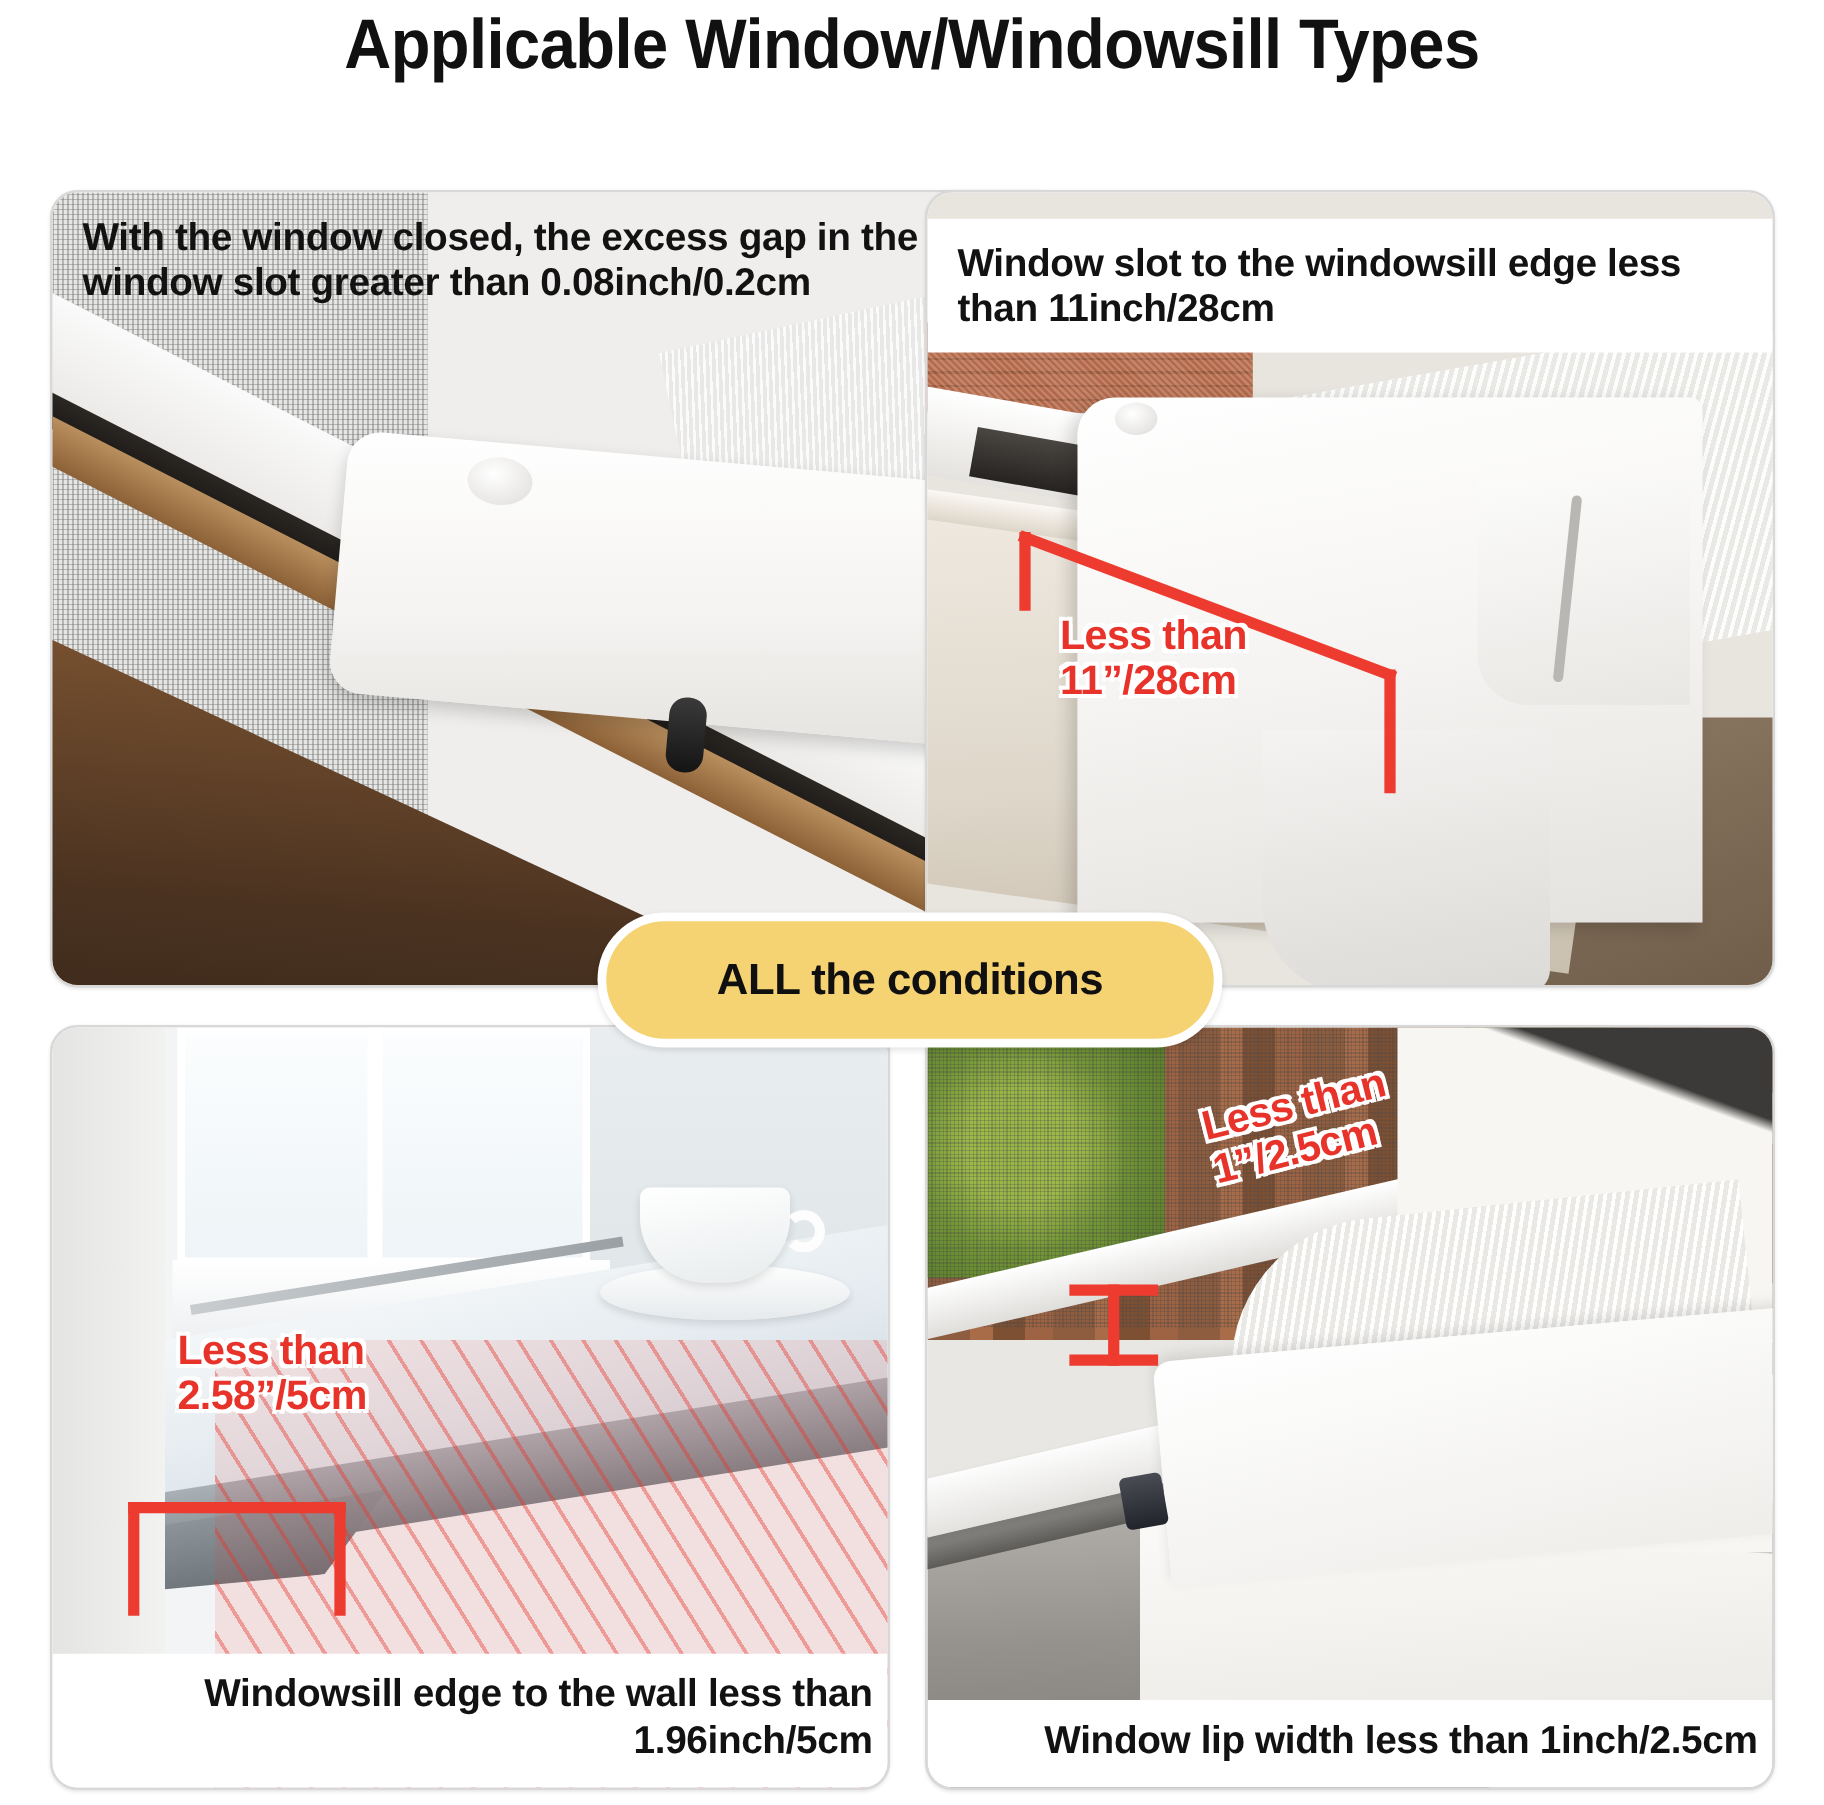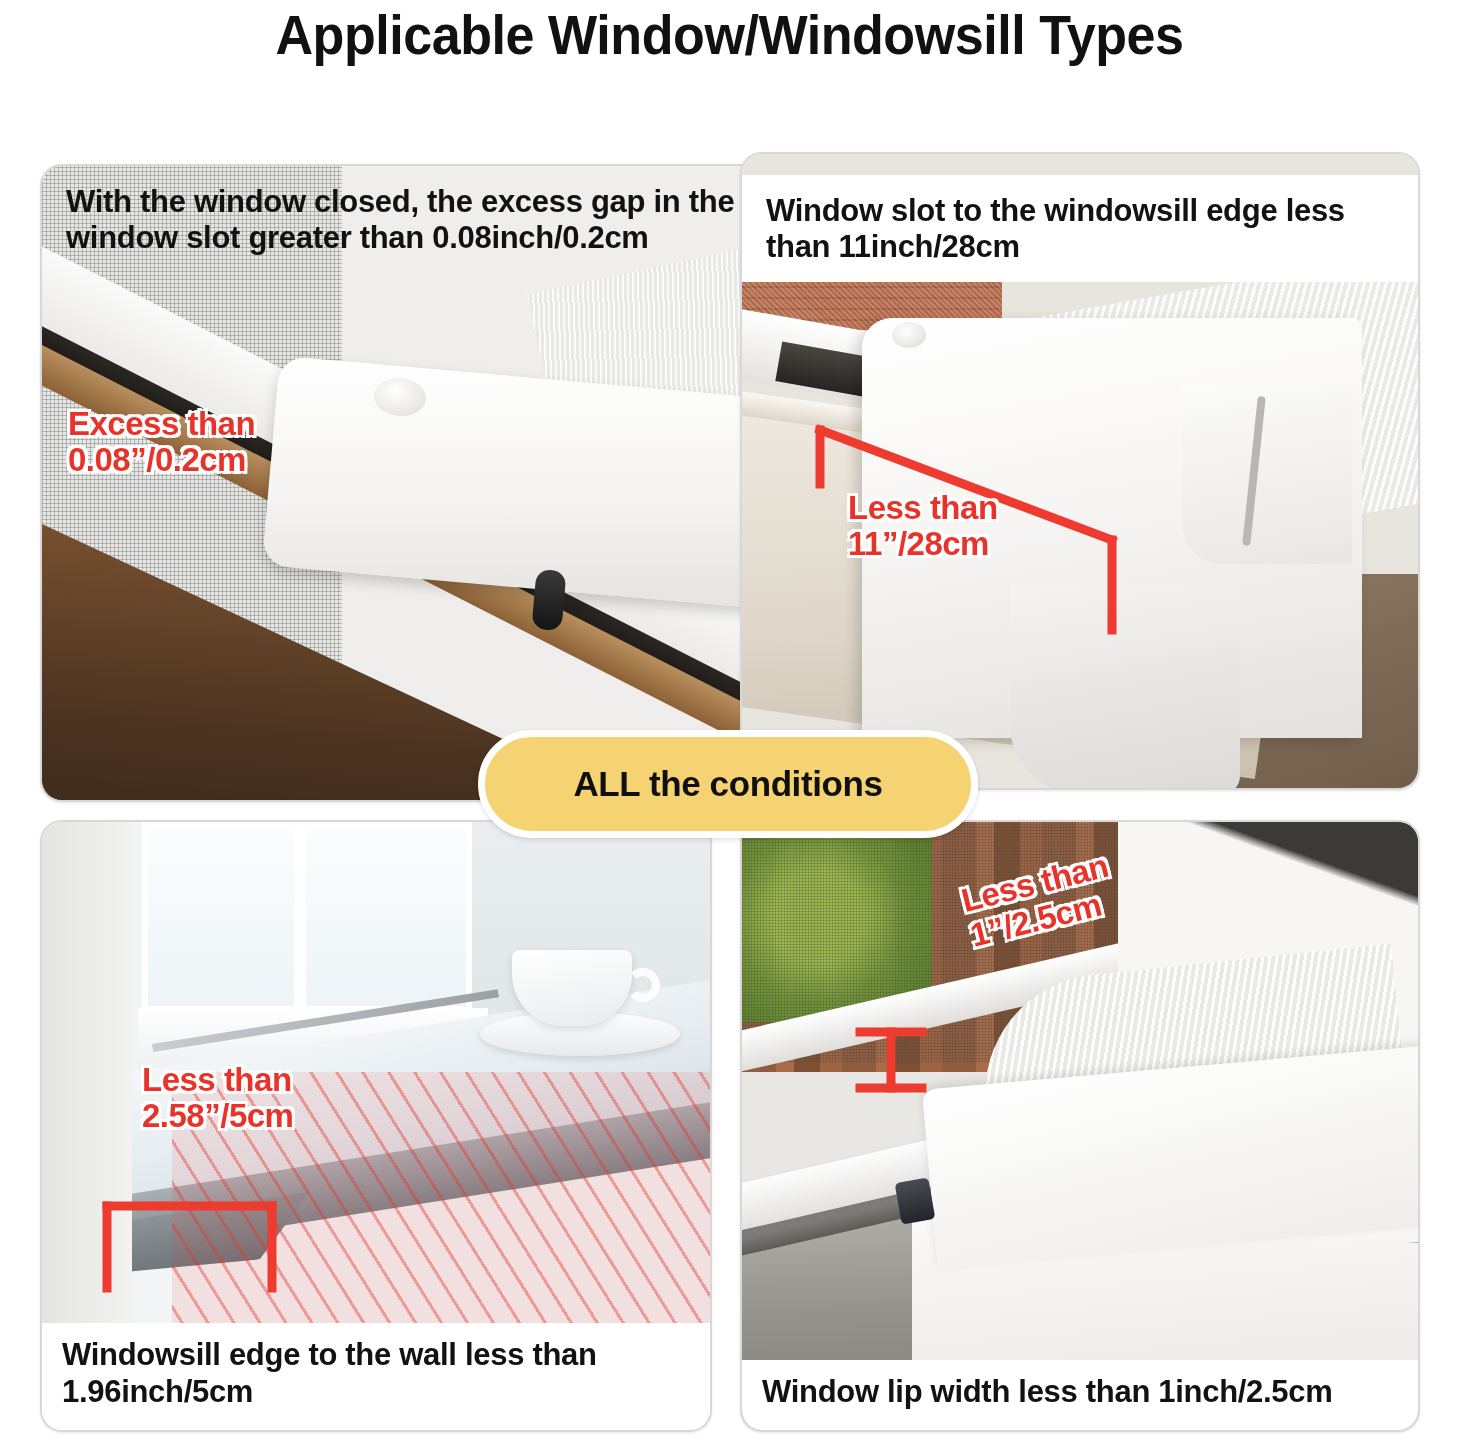--- a/index.html
+++ b/index.html
@@ -66,21 +66,21 @@
   }
 
   .panel {
     position: absolute;
     background: #ffffff;
     border: 2px solid #d8d8d8;
     border-radius: 22px;
     overflow: hidden;
     box-shadow: 0 1px 3px rgba(0,0,0,0.10);
   }
-  .panel.tl { left: 0;   top: 12px;   width: 812px; height: 638px; }
+  .panel.tl { left: 0;   top: 0;   width: 812px; height: 638px; }
   .panel.tr { left: 700; top: 0;   width: 680px; height: 638px; }
   .panel.tr { left: 700px; top: 0; width: 680px; height: 638px; }
   .panel.bl { left: 0;   top: 668px; width: 672px; height: 612px; }
   .panel.br { left: 700px; top: 668px; width: 680px; height: 612px; }
 
   .panel-photo {
     position: absolute;
     inset: 0;
     overflow: hidden;
   }
@@ -102,22 +102,22 @@
     top: 0;
     background: transparent;
   }
   .caption.top.solid {
     background: #ffffff;
     margin-top: 21px;
   }
   .caption.bottom {
     bottom: 0;
     background: #ffffff;
-    text-align: left;
-    padding: 14px 36px 20px 20px;
+    text-align: right;
+    padding: 14px 12px 20px 20px;
   }
 
   
   .annot {
     position: absolute;
     z-index: 7;
     font-size: 33px;
     font-weight: bold;
     line-height: 1.1;
     color: #E8332A;
@@ -453,24 +453,20 @@
           <div class="tl-wood2"></div>
           <div class="tl-fur"></div>
           <div class="tl-shelf"></div>
           <div class="tl-knob"></div>
           <div class="tl-clip"></div>
         </div>
       </div>
 
       <div class="caption top">With the window closed, the excess gap in the window slot greater than 0.08inch/0.2cm</div>
 
-      <div class="annot" style="left:26px; top:240px;">
-        <div>Excess than</div>
-        <div>0.08”/0.2cm</div>
-      </div>
     </div>
 
     <div class="panel tr">
       <div class="panel-photo">
         <div class="tr-art">
           <div class="tr-outside"></div>
           <div class="tr-glass"></div>
           <div class="tr-wall"></div>
           <div class="tr-sill"></div>
           <div class="tr-silltop"></div>

